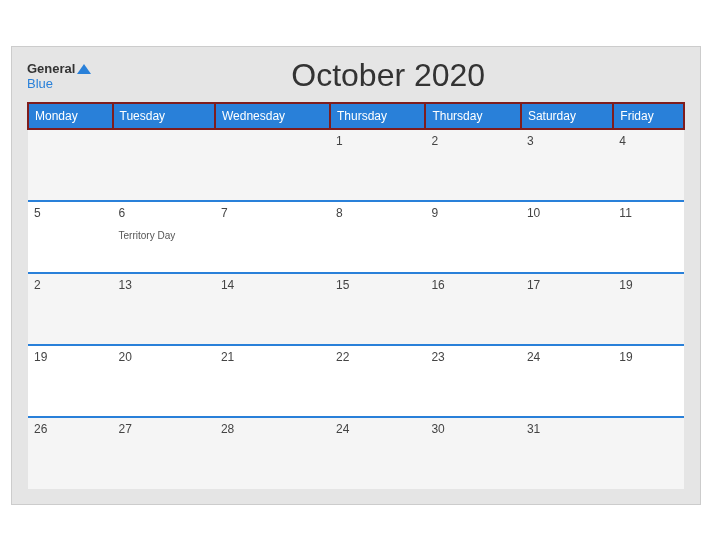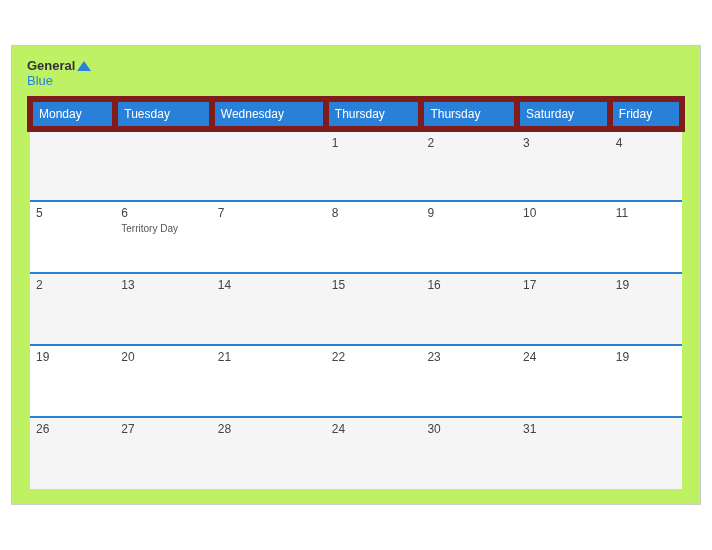--- a/index.html
+++ b/index.html
@@ -7,21 +7,21 @@
       width: 712px;
       height: 550px;
       background: #fff;
       font-family: Arial, sans-serif;
       display: flex;
       align-items: center;
       justify-content: center;
     }
     .calendar-container {
       width: 690px;
-      background: #bef264;
+      background: #e5e5e5;
       border: 1px solid #ccc;
       padding: 10px 15px 15px;
     }
     .header {
       display: flex;
       align-items: center;
       justify-content: space-between;
       margin-bottom: 8px;
     }
     .logo {
@@ -66,21 +66,21 @@
       width: 100%;
       border-collapse: collapse;
     }
     .calendar-grid th {
       background: #2980d9;
       color: #fff;
       font-size: 12px;
       font-weight: normal;
       padding: 5px 6px;
       text-align: left;
-      border: 6px solid #7f1d1d;
+      border: 2px solid #7f1d1d;
     }
     .calendar-grid td {
       vertical-align: top;
       font-size: 12px;
       color: #333;
       padding: 4px 6px;
       height: 72px;
       border: none;
       background: #f5f5f5;
     }
@@ -90,37 +90,38 @@
     .week-row td {
       border-top: 2px solid #2980d9;
     }
     .day-num {
       font-size: 12px;
       color: #444;
     }
     .event-label {
       font-size: 10px;
       color: #555;
-      margin-top: 3px;
+      margin-top: 10px;
     }
     .empty-cell {
       background: #f5f5f5 !important;
     }
   </style>
 </head>
 <body>
 
 <div class="calendar-container">
   <div class="header">
     <div class="logo">
       <span>
         <span class="logo-general">General</span><span class="logo-triangle"></span>
       </span>
       <span class="logo-blue">Blue</span>
     </div>
+    <div class="month-title">October 2020</div>
   </div>
 
   <table class="calendar-grid">
     <thead>
       <tr>
 
       <th>Monday</th>
           <th>Tuesday</th>
           <th>Wednesday</th>
           <th>Thursday</th>

